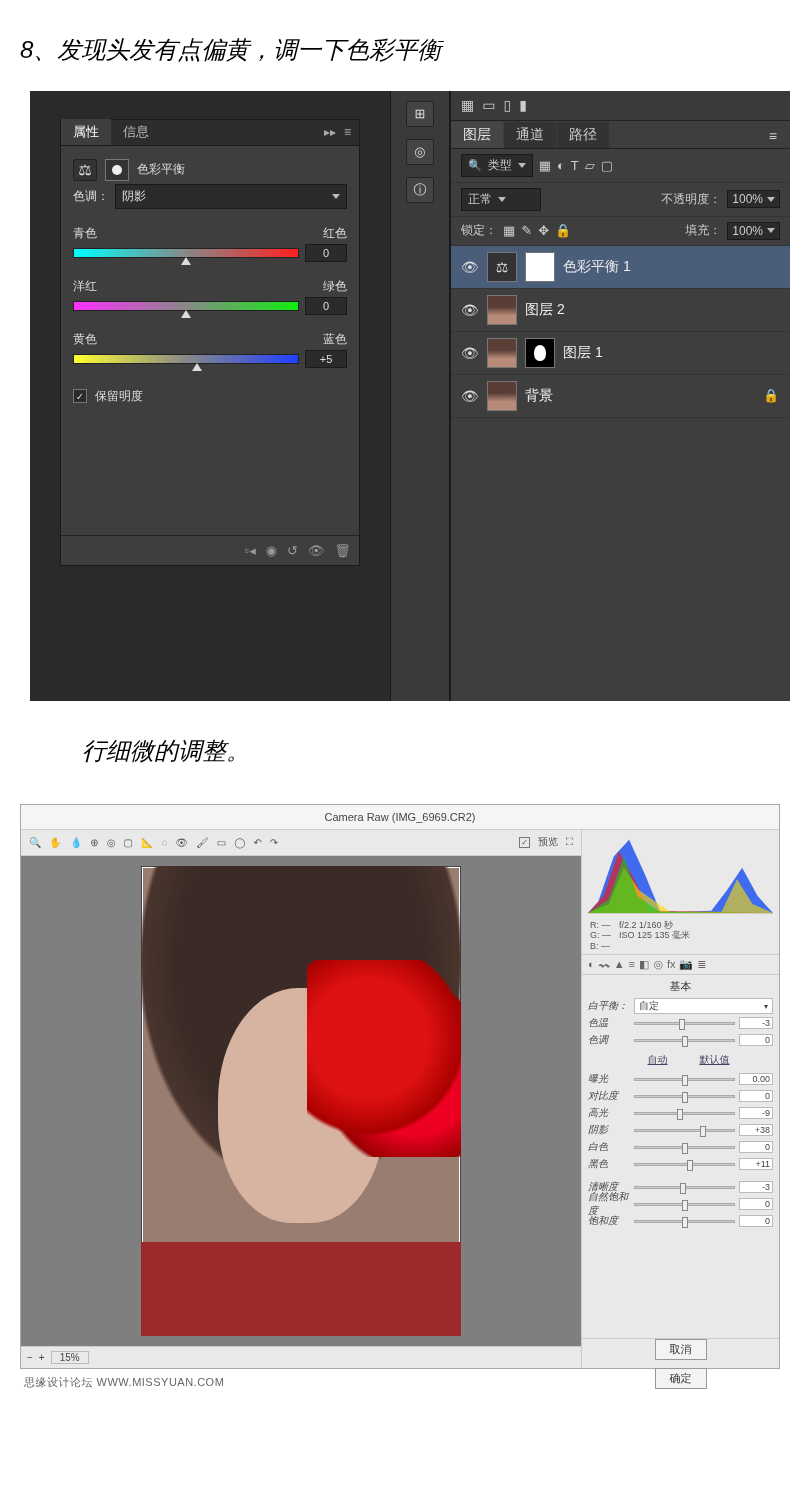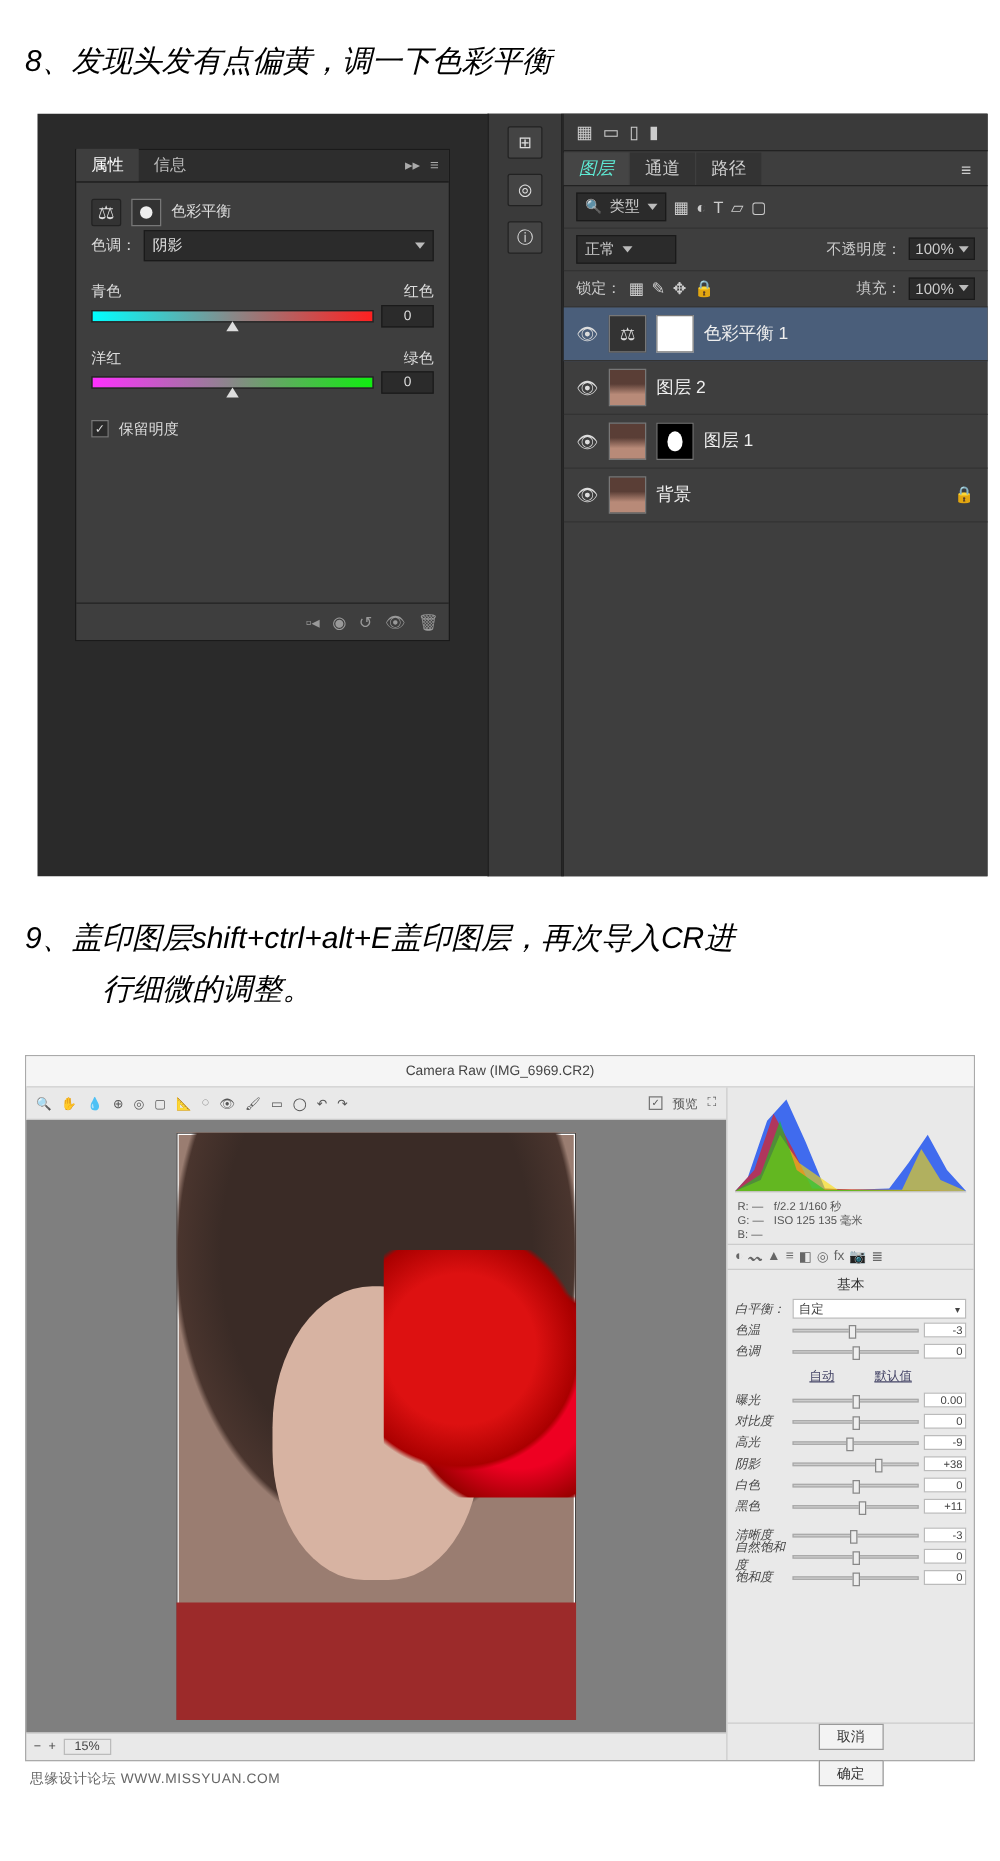--- a/index.html
+++ b/index.html
@@ -167,21 +167,21 @@
     background:#3a3a3a;
     font-size:14px;
   }
   .layers-tabs {
     display:flex;border-bottom:1px solid #222;height:28px;align-items:flex-end;
   }
   .layers-tab {
     padding:4px 12px;font-size:14px;color:#ccc;background:#333;
     margin-right:1px;
   }
-  .layers-tab.active { background:#454545;color:#5eead4;font-style:italic; }
+  .layers-tab.active { background:#454545;color:#e5e5e5; }
   .layers-row {
     display:flex;align-items:center;padding:5px 10px;gap:6px;color:#ccc;border-bottom:1px solid #333;
   }
   .layers-row .sel { background:#2b2b2b;border:1px solid #1a1a1a;padding:2px 6px;display:flex;align-items:center;gap:6px;}
   .layers-row .spacer{flex:1;}
   .layers-row .ico {font-size:13px;}
   .opacity-box { background:#2b2b2b;border:1px solid #1a1a1a;padding:1px 4px;display:flex;align-items:center;gap:4px;}
   .layer-list { }
   .layer-item {
     display:flex;align-items:center;gap:8px;padding:6px 10px;
@@ -363,20 +363,32 @@
       <span>洋红</span>
       <span>绿色</span>
     </div>
     <div class="track-row">
       <div class="grad g-mg">
         <div class="knob" style="left:50%"></div>
       </div>
       <div class="valbox">0</div>
     </div>
             </div>
+            <div class="cb-slider">
+    <div class="labels">
+      <span>黄色</span>
+      <span>蓝色</span>
+    </div>
+    <div class="track-row">
+      <div class="grad g-yb">
+        <div class="knob" style="left:55%"></div>
+      </div>
+      <div class="valbox">+5</div>
+    </div>
+            </div>
           </div>
         <div class="preserve">
           <div class="checkbox">✓</div>
           <span>保留明度</span>
         </div>
       </div>
       <div style="height:120px"></div>
       <div class="panel-footer">
         <span>▫◂</span>
         <span>◉</span>
@@ -466,21 +478,20 @@
     <span class="eye">👁</span>
     <div class="thumb photo"></div>
     <span class="layer-name">背景</span>
     <span class="lock-ico">🔒</span>
         </div>
       </div>
   </div>
 </div>
 
 <div class="step-text">
-  <div>9、盖印图层shift+ctrl+alt+E盖印图层，再次导入CR进</div>
   <div class="indent">行细微的调整。</div>
 </div>
 
 <div class="cr-shot">
   <div class="cr-title">Camera Raw (IMG_6969.CR2)</div>
   <div class="cr-body">
     <div class="cr-left">
       <div class="cr-toolbar">
         <span>🔍</span>
         <span>✋</span>

